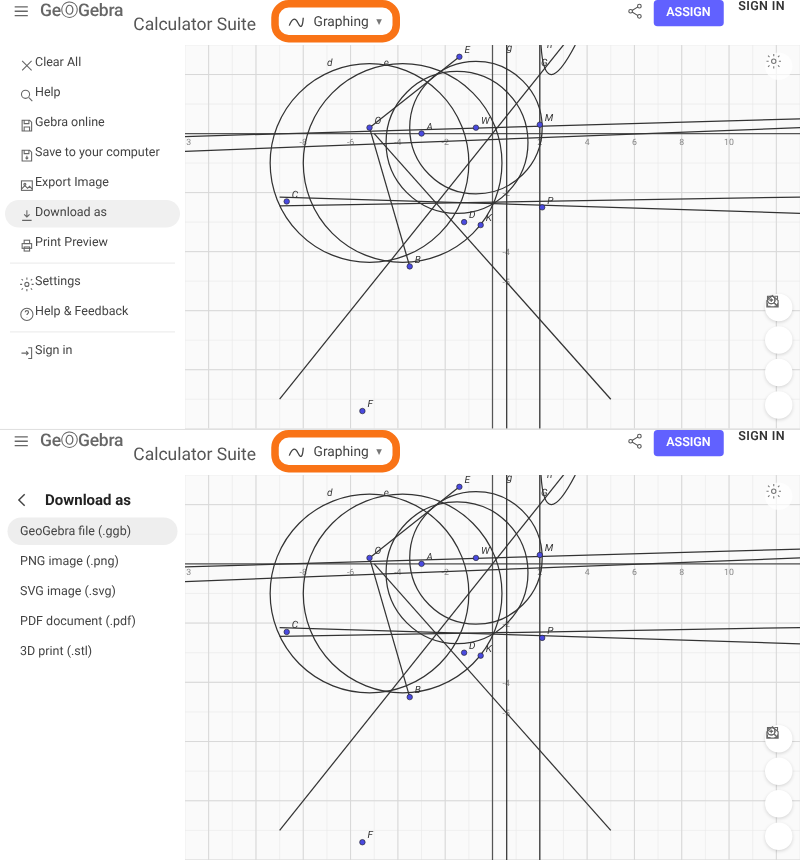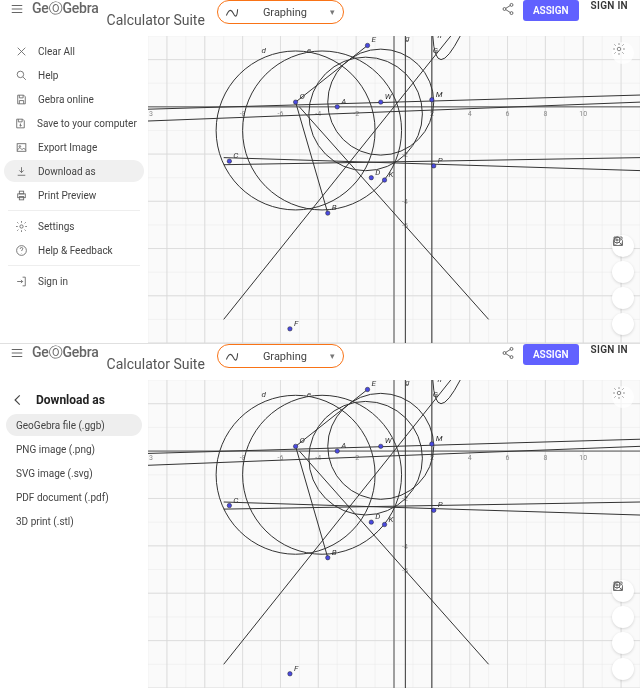--- a/index.html
+++ b/index.html
@@ -5,31 +5,31 @@
   * { margin: 0; padding: 0; box-sizing: border-box; font-family: -apple-system, BlinkMacSystemFont, "Segoe UI", Roboto, Arial, sans-serif; }
   body { background: #fff; width: 640px; }
   .panel { position: relative; width: 640px; border-bottom: 1px solid #e0e0e0; }
   .panel.top { height: 344px; }
   .panel.bottom { height: 344px; border-bottom: none; }
   .header { display: flex; align-items: flex-start; height: 36px; padding: 0 8px; gap: 6px; background: #fff; }
   .hamburger { width: 18px; height: 18px; display:flex; align-items:center; justify-content:center; cursor:pointer; color:#666; }
   .logo { font-size: 14px; color: #666; letter-spacing: -0.2px; }
   .logo .g1 { font-weight: 500; }
   .suite { font-size: 14px; color: #555; margin-left: 2px; font-weight:400;margin-top:12px; }
-  .mode-pill { display:flex; align-items:center; gap:23px; border:1px solid #f97316; border-radius: 14px; padding: 3px 8px 3px 6px; margin-left: 6px; background:#fff; cursor:pointer; }
+  .mode-pill { display:flex; align-items:center; gap:6px; border:6px solid #f97316; border-radius: 14px; padding: 3px 8px 3px 6px; margin-left: 6px; background:#fff; cursor:pointer; }
   .mode-pill .mode-icon { width:16px; height:16px; display:flex; align-items:center; justify-content:center; }
   .mode-pill .mode-text { font-size:11px; color:#444; }
   .mode-pill .caret { font-size:9px; color:#777; }
   .header-spacer { flex:1; }
   .share-icon { width:18px; height:18px; display:flex; align-items:center; justify-content:center; cursor:pointer; color:#555; }
   .assign-btn { background:#6161ff; color:#fff; font-size:10px; font-weight:600; border:none; border-radius:3px; padding:5px 10px; cursor:pointer; }
   .signin-link { font-size:10px; font-weight:600; color:#333; cursor:pointer; margin-left:6px; margin-right:4px; letter-spacing:0.3px; }
   .body-row { display:flex; height: calc(100% - 36px); }
   .sidebar { width: 148px; background:#fff; padding-top:4px; }
-  .menu-item { display:flex; align-items:center; gap:10px; padding:5px 10px; font-size:10px; color:#444; cursor:pointer; border-radius:14px; margin:0 4px 2px 4px; height:22px; }
+  .menu-item { display:flex; align-items:flex-start; padding:5px 10px; font-size:10px; color:#444; cursor:pointer; border-radius:14px; margin:0 4px 2px 4px; height:22px; }
   .menu-item.hover { background:#f0f0f0; }
   .menu-item .mi-icon { width:14px; height:14px; display:flex; align-items:center; justify-content:center; color:#666; }
   .menu-item .mi-label { white-space:nowrap; }
   .divider { height:1px; background:#eee; margin:4px 8px; }
   .sub-header { display:flex; align-items:center; gap:10px; padding:8px 10px 6px 10px; }
   .back-arrow { width:16px; height:16px; display:flex; align-items:center; justify-content:center; cursor:pointer; color:#444; }
   .sub-title { font-size:12px; font-weight:700; color:#222; }
   .dl-item { display:flex; align-items:center; padding:6px 10px; font-size:10px; color:#444; cursor:pointer; border-radius:14px; margin:0 6px 2px 6px; height:22px; }
   .dl-item.hover { background:#eee; }
   .canvas-wrap { flex:1; position:relative; background:#fafafa; overflow:hidden; }

